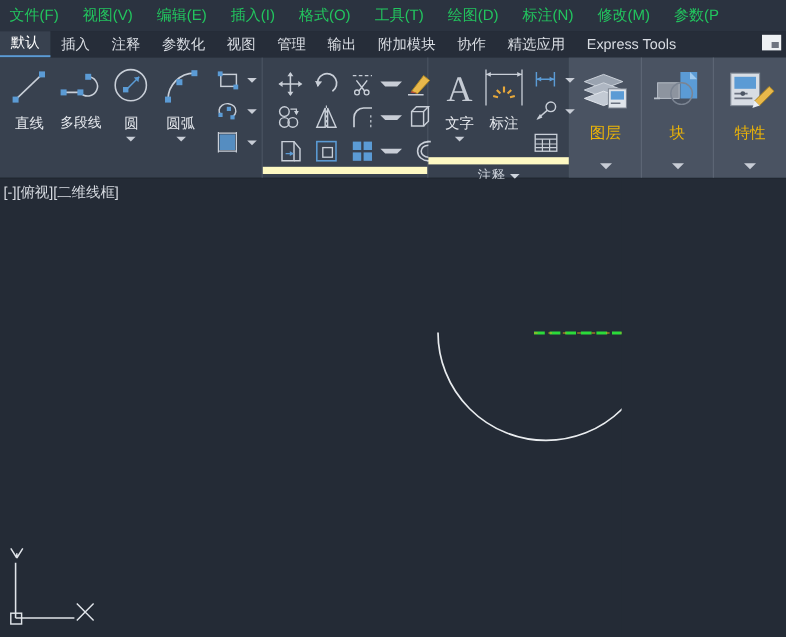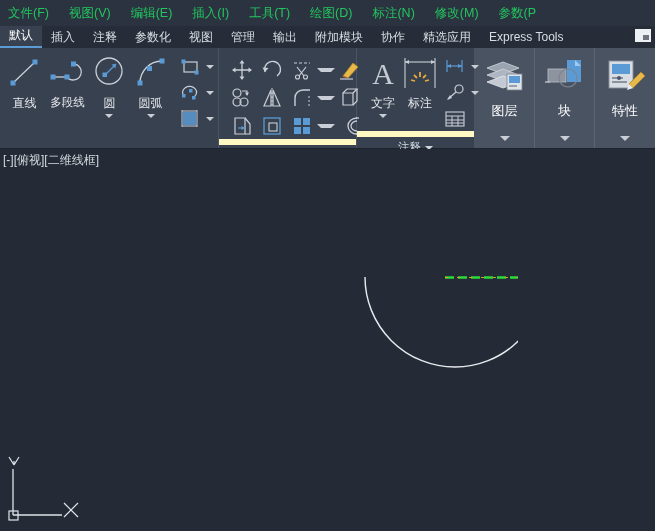--- a/index.html
+++ b/index.html
@@ -109,21 +109,21 @@
 
   
   .vpanel{
     width:61px;height:100px;display:flex;flex-direction:column;
     align-items:center;background:#4a5362;
     border-right:1px solid #5c footer;
     border-right:1px solid #5c6574;
     box-sizing:border-box;
   }
   .vpanel .ico{height:46px;display:flex;align-items:center;justify-content:center;padding-top:6px;}
-  .vpanel .lbl{color:#ffffff;font-size:13px;margin-top:2px;}
+  .vpanel .lbl{color:#eab308;font-size:13px;margin-top:2px;}
   .vpanel .spacer{flex:1;}
   .vpanel .dd{
     margin-bottom:7px;
     border-left:5px solid transparent;border-right:5px solid transparent;
     border-top:5px solid #c8cdd6;
   }
 
   
   .canvas{
     position:absolute;left:0;top:149px;width:518px;height:382px;
@@ -143,20 +143,21 @@
 </head>
 <body>
 
 <div class="app">
 
   <div class="menubar">
     <div class="menu-item">文件(F)</div>
     <div class="menu-item">视图(V)</div>
     <div class="menu-item">编辑(E)</div>
     <div class="menu-item">插入(I)</div>
+    <div class="menu-item">格式(O)</div>
     <div class="menu-item">工具(T)</div>
     <div class="menu-item">绘图(D)</div>
     <div class="menu-item">标注(N)</div>
     <div class="menu-item">修改(M)</div>
     <div class="menu-item">参数(P</div>
   </div>
 
   <div class="tabrow">
     <div class="tab active">默认</div>
     <div class="tab">插入</div>

